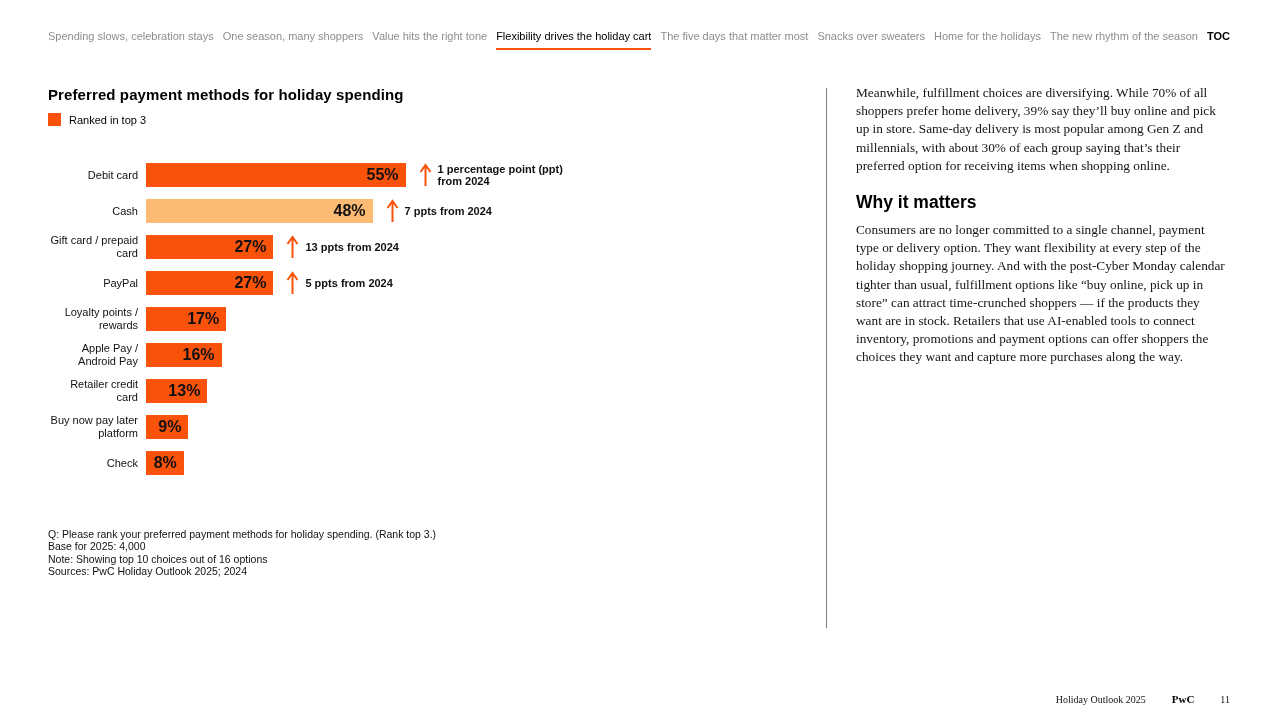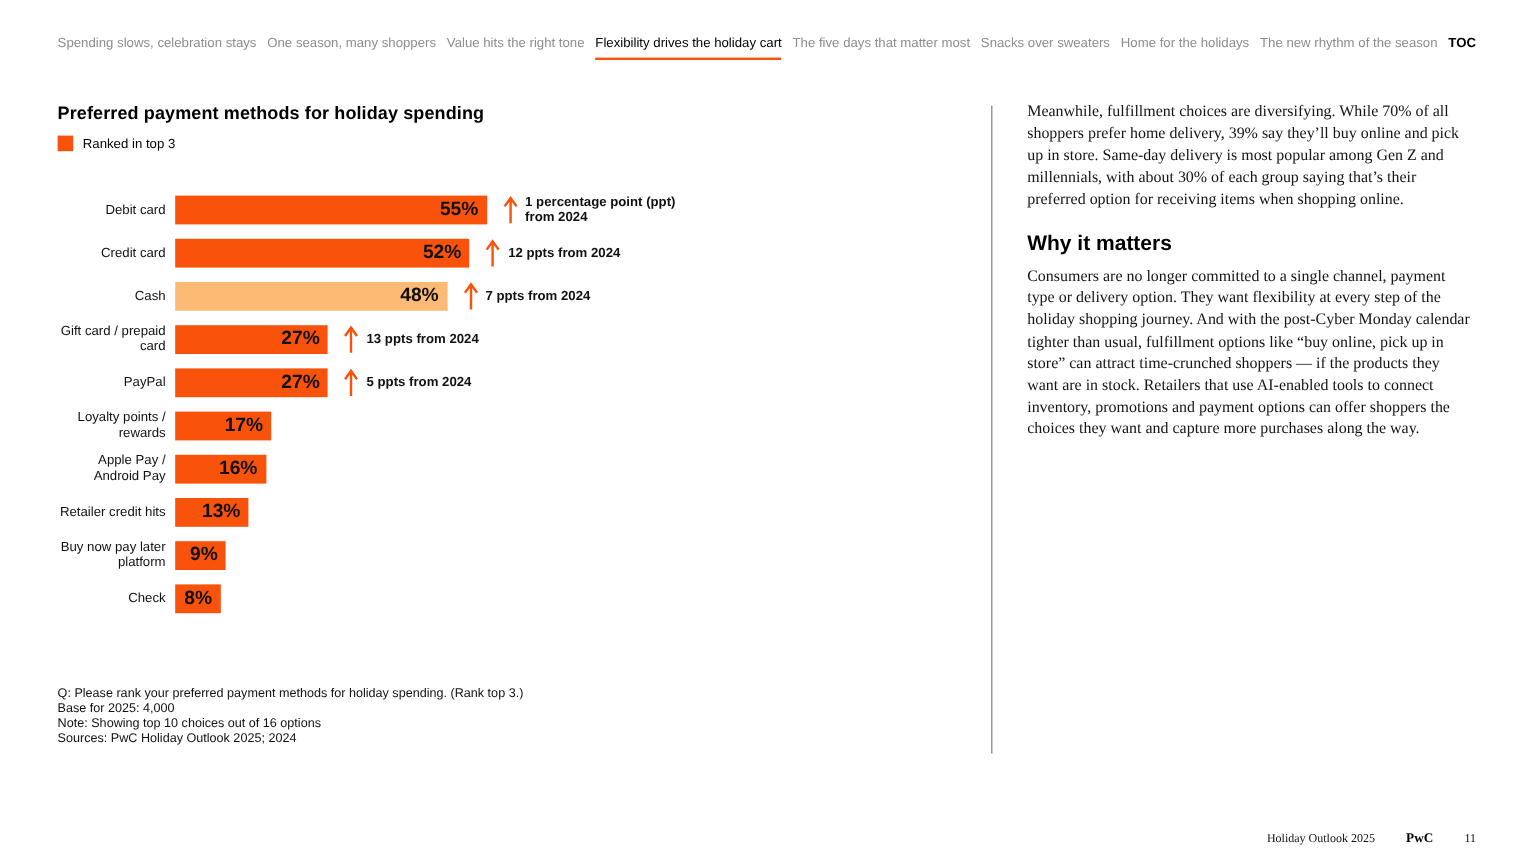--- a/index.html
+++ b/index.html
@@ -20,21 +20,21 @@
   .rows { position:absolute; left:48px; top:157px; }
   .bar-row { display:flex; align-items:center; height:36px; }
   .bar-label { width:90px; margin-right:8px; text-align:right; font-size:11px; line-height:13px; color:#111; }
   .bar-track { display:flex; align-items:center; }
   .bar { height:24px; display:flex; align-items:center; justify-content:flex-end; }
   .bar-value { font-size:16px; font-weight:bold; padding-right:7px; color:#111; white-space:nowrap; }
   .bar-annotation { display:flex; align-items:center; margin-left:12px; gap:5px; }
   .bar-annotation svg { flex:0 0 auto; display:block; }
   .ann-text { font-size:11px; font-weight:bold; line-height:12.5px; max-width:148px; color:#111; }
 
-  .footnotes { position:absolute; left:48px; top:572px; font-size:10.5px; line-height:12.4px; color:#111; }
+  .footnotes { position:absolute; left:48px; top:528px; font-size:10.5px; line-height:12.4px; color:#111; }
 
   .divider { position:absolute; left:826px; top:88px; width:1px; height:540px; background:#7d7d7d; }
 
   
   .article { position:absolute; left:856px; top:84px; width:372px; font-family:"Liberation Serif","DejaVu Serif",serif; font-size:13.3px; line-height:18.2px; color:#141414; }
   .article .heading { font-family:"Liberation Sans", sans-serif; font-size:17.5px; font-weight:bold; color:#000; margin:17px 0 9px 0; line-height:20px; }
 
   
   .footer { position:absolute; right:48px; bottom:15px; display:flex; align-items:baseline; gap:26px; font-size:10px; color:#111;font-family:Liberation Serif, serif; }
   .footer .brand { font-weight:bold; font-size:11px; color:#000; }
@@ -68,34 +68,20 @@
       <div class="bar-label">Debit card</div>
       <div class="bar-track">
         <div class="bar" style="width: 259.6px; background: rgb(249, 82, 11);">
           <span class="bar-value">55%</span>
         </div>
         <div class="bar-annotation">
           <svg width="15" height="26">
             <path d="M7.5 24 L7.5 4 M2.5 10 L7.5 3 L12.5 10" fill="none" stroke="#F9520B" stroke-width="2"></path>
           </svg>
           <span class="ann-text">1 percentage point (ppt) from 2024</span>
-        </div>
-      </div>
-    </div>
-    <div class="bar-row">
-      <div class="bar-label">Credit card</div>
-      <div class="bar-track">
-        <div class="bar" style="width: 245.44px; background: rgb(249, 82, 11);">
-          <span class="bar-value">52%</span>
-        </div>
-        <div class="bar-annotation">
-          <svg width="15" height="26">
-            <path d="M7.5 24 L7.5 4 M2.5 10 L7.5 3 L12.5 10" fill="none" stroke="#F9520B" stroke-width="2"></path>
-          </svg>
-          <span class="ann-text">12 ppts from 2024</span>
         </div>
       </div>
     </div>
     <div class="bar-row">
       <div class="bar-label">Cash</div>
       <div class="bar-track">
         <div class="bar" style="width: 226.56px; background: #fdba74;">
           <span class="bar-value">48%</span>
         </div>
         <div class="bar-annotation">
@@ -144,21 +130,21 @@
     </div>
     <div class="bar-row">
       <div class="bar-label">Apple Pay / Android Pay</div>
       <div class="bar-track">
         <div class="bar" style="width: 75.52px; background: rgb(249, 82, 11); padding-left: 38px;">
           <span class="bar-value">16%</span>
         </div>
       </div>
     </div>
     <div class="bar-row">
-      <div class="bar-label">Retailer credit hits</div>
+      <div class="bar-label">Retailer credit card</div>
       <div class="bar-track">
         <div class="bar" style="width: 61.36px; background: rgb(249, 82, 11);">
           <span class="bar-value">13%</span>
         </div>
       </div>
     </div>
     <div class="bar-row">
       <div class="bar-label">Buy now pay later platform</div>
       <div class="bar-track">
         <div class="bar" style="width: 42.48px; background: rgb(249, 82, 11);">

